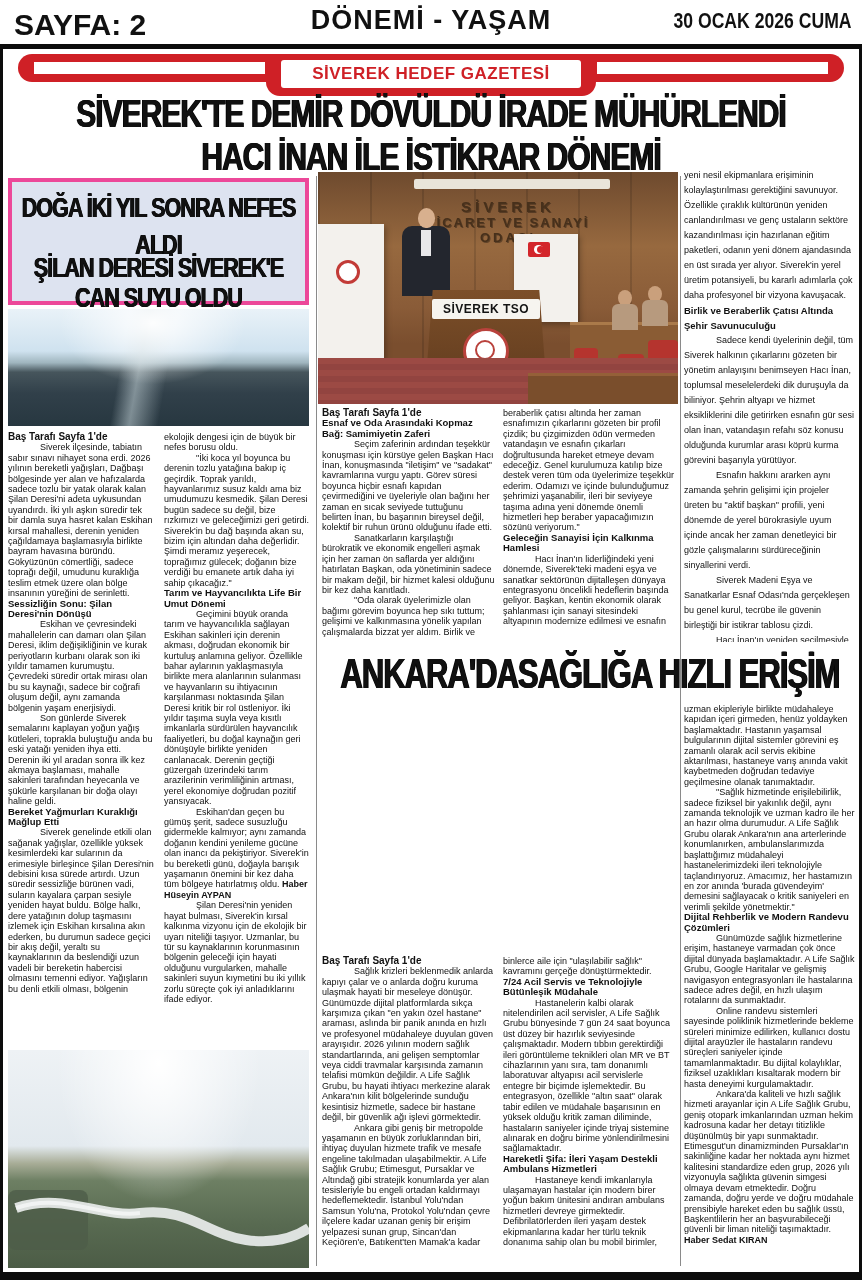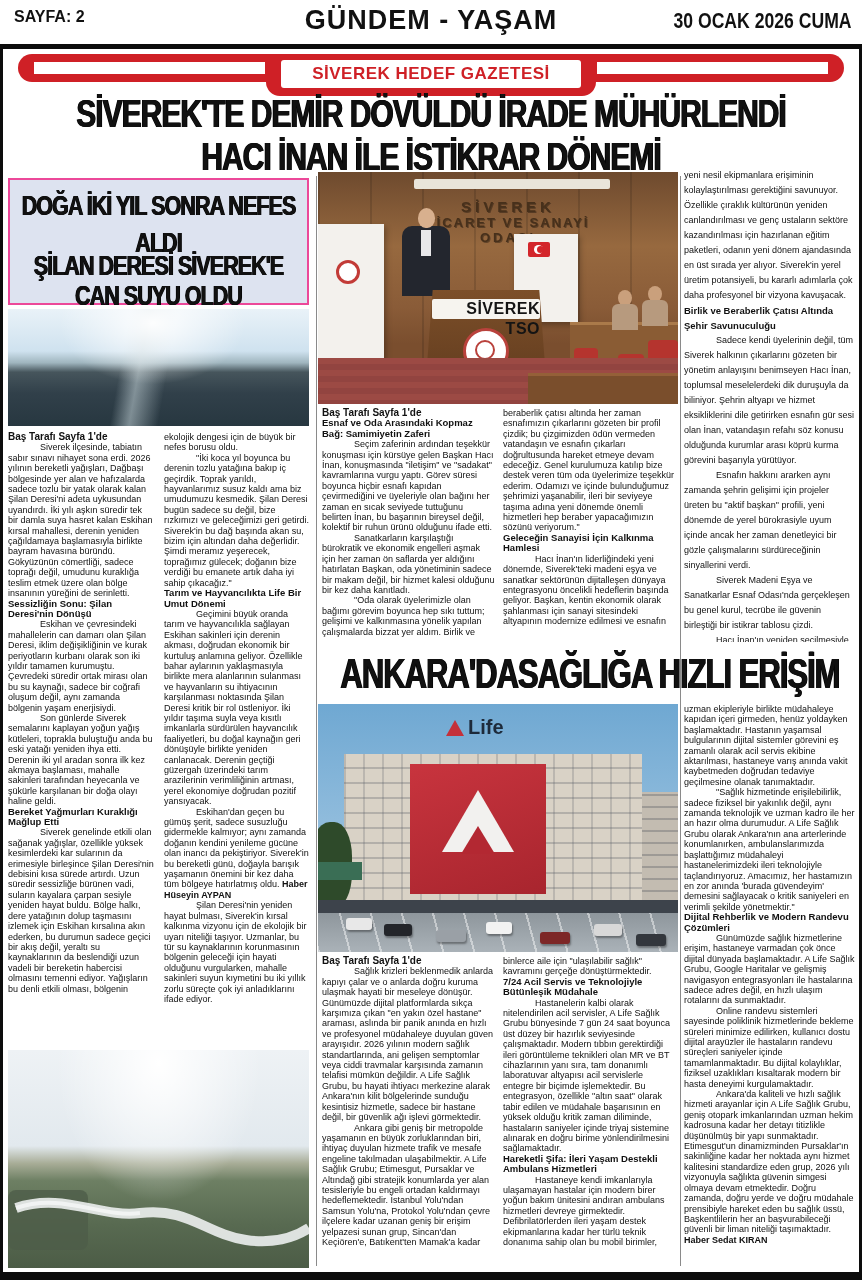--- a/index.html
+++ b/index.html
@@ -1,20 +1,20 @@
 <!DOCTYPE html>
 <html><head>
 <meta charset="utf-8">
 <style>
   html,body{margin:0;padding:0;background:#e9e9e9;}
   .page{position:relative;width:862px;height:1280px;background:#fff;margin:0 auto;
         font-family:"Liberation Sans",sans-serif;color:#111;overflow:hidden;}
   
   .hdr{position:absolute;top:0;left:0;right:0;height:44px;background:#fff;}
-  .hdr-page{position:absolute;left:14px;top:8px;font-size:16px;font-weight:bold;}
+  .hdr-page{position:absolute;left:14px;top:8px;font-size:30px;font-weight:bold;}
   .hdr-sec{position:absolute;left:0;right:0;top:5px;text-align:center;font-size:27px;font-weight:bold;letter-spacing:1px;}
   .hdr-date{position:absolute;right:10px;top:8px;font-size:22px;font-weight:bold;transform:scaleX(.8);transform-origin:right center;white-space:nowrap;}
   .toprule{position:absolute;top:44px;left:0;right:0;height:5px;background:#0c0c0c;}
   .frame{position:absolute;top:49px;left:0;right:0;bottom:0;border-left:3px solid #0c0c0c;border-right:3px solid #0c0c0c;pointer-events:none;}
   .footbar{position:absolute;left:0;right:0;bottom:0;height:8px;background:#0c0c0c;}
   
   .banner-bar{position:absolute;top:54px;left:18px;right:18px;height:28px;background:#cf2026;border-radius:14px;}
   .banner-stripe{position:absolute;top:62px;height:12px;background:#fff;}
   .banner-stripe.l{left:34px;width:calc(50% - 200px);}
   .banner-stripe.r{right:34px;width:calc(50% - 200px);}
@@ -22,21 +22,21 @@
   .banner-panel{position:absolute;top:60px;left:50%;transform:translateX(-50%);width:300px;height:28px;background:#fff;border-radius:3px;
     text-align:center;line-height:28px;font-size:17px;font-weight:bold;color:#cf2026;letter-spacing:.5px;}
   
   .fat{font-weight:bold;text-shadow:.6px 0 #000,-.6px 0 #000;letter-spacing:-1px;}
   .h1a{position:absolute;top:94px;left:0;right:0;text-align:center;font-size:30px;line-height:32px;transform:scaleY(1.28);transform-origin:top center;white-space:nowrap;}
   .h1b{position:absolute;top:137px;left:0;right:0;text-align:center;font-size:30px;line-height:32px;transform:scaleY(1.28);transform-origin:top center;white-space:nowrap;}
   
   .vsep{position:absolute;top:176px;bottom:14px;width:1px;background:#8a8a8a;}
   .vsep.a{left:316px;} .vsep.b{left:680px;}
   
-  .bluebox{position:absolute;left:8px;top:178px;width:301px;height:127px;background:#dde3f0;border:2px solid #ec4899;box-sizing:border-box;text-align:center;padding-top:7px;}
+  .bluebox{position:absolute;left:8px;top:178px;width:301px;height:127px;background:#dde3f0;border:4px solid #ec4899;box-sizing:border-box;text-align:center;padding-top:7px;}
   .bluebox .ln{font-weight:bold;font-size:22px;line-height:30px;letter-spacing:-1px;transform:scale(.98,1.25);transform-origin:top center;text-shadow:.5px 0 #000,-.5px 0 #000;}
   
   .cols{column-gap:10px;font-size:9px;line-height:10.4px;overflow:hidden;text-align:left;}
   .para{margin:0;}
   .para.body{text-indent:32px;}
   .para.cont{text-indent:0;}
   .para.lead{font-weight:bold;font-size:10px;}
   .para.sub{font-weight:bold;font-size:9.5px;}
   .leftcols{position:absolute;left:8px;top:432px;width:302px;height:614px;column-count:2;}
   .midcols1{position:absolute;left:322px;top:408px;width:354px;height:240px;column-count:2;column-gap:8px;}
@@ -69,21 +69,21 @@
   .booth.bl{left:-6px;top:52px;width:72px;height:158px;}
   .booth.bm{left:196px;top:62px;width:64px;height:88px;}
   .ring{position:absolute;width:18px;height:18px;border:3px solid #c23b37;border-radius:50%;background:#fff;}
   .flag{position:absolute;left:210px;top:70px;width:22px;height:15px;background:#d3262b;border-radius:2px;}
   .flag:after{content:"";position:absolute;left:6px;top:3px;width:9px;height:9px;border-radius:50%;background:#fff;}
   .flag:before{content:"";position:absolute;left:9px;top:4px;width:7px;height:7px;border-radius:50%;background:#d3262b;z-index:1;}
   .man-head{position:absolute;left:100px;top:36px;width:17px;height:20px;background:#d8b08e;border-radius:50% 50% 45% 45%;}
   .man-body{position:absolute;left:84px;top:54px;width:48px;height:70px;background:#23262e;border-radius:10px 10px 0 0;}
   .man-shirt{position:absolute;left:103px;top:58px;width:10px;height:26px;background:#e8e8ea;}
   .podium{position:absolute;left:106px;top:118px;width:124px;height:114px;background:linear-gradient(180deg,#7c4f29,#5e391d);clip-path:polygon(7% 0,93% 0,100% 100%,0 100%);}
-  .podium-band{position:absolute;left:8px;top:9px;right:8px;height:20px;background:#f6f4ef;border-radius:2px;text-align:right;line-height:20px;font-weight:bold;font-size:16px;color:#141414;letter-spacing:.5px;}
+  .podium-band{position:absolute;left:8px;top:9px;right:8px;height:20px;background:#f6f4ef;border-radius:2px;text-align:center;line-height:20px;font-weight:bold;font-size:12px;color:#141414;letter-spacing:.5px;}
   .podium-logo{position:absolute;left:50%;transform:translateX(-50%);top:38px;width:40px;height:40px;background:#fff;border:3px solid #b9423c;border-radius:50%;}
   .podium-logo:after{content:"";position:absolute;left:9px;top:9px;width:16px;height:16px;border-radius:50%;border:2px solid #b9423c;}
   .tbl{position:absolute;left:252px;top:150px;width:108px;height:36px;background:#8a5c34;border-top:3px solid #aa7a4a;}
   .head2{position:absolute;width:14px;height:16px;background:#caa07c;border-radius:50%;}
   .body2{position:absolute;width:26px;height:26px;background:#b79a7e;border-radius:6px 6px 0 0;}
   .chair{position:absolute;background:#b5342e;border-radius:4px 4px 2px 2px;}
   .carpet{position:absolute;left:0;right:0;bottom:0;height:46px;
     background:repeating-linear-gradient(180deg,#9c4a44 0 6px,#924440 6px 12px);}
   .bench{position:absolute;right:0;bottom:0;width:150px;height:28px;background:#7a4e2c;border-top:3px solid #946038;}
   
@@ -110,21 +110,21 @@
   .lot:after{content:"";position:absolute;inset:0;background:repeating-linear-gradient(75deg,rgba(255,255,255,.45) 0 2px,transparent 2px 30px);}
   .car{position:absolute;height:12px;border-radius:3px;box-shadow:1px 2px 2px rgba(0,0,0,.35);z-index:2;}
 </style>
 </head>
 <body>
 
 <div class="page">
 
   <div class="hdr">
     <div class="hdr-page">SAYFA: 2</div>
-    <div class="hdr-sec">GÜNDEM - YAŞAM</div>
+    <div class="hdr-sec">DÖNEMİ - YAŞAM</div>
     <div class="hdr-date">30 OCAK 2026 CUMA</div>
   </div>
   <div class="toprule"></div>
   <div class="frame"></div>
 
   <div class="banner-bar"></div>
   <div class="banner-stripe l"></div>
   <div class="banner-stripe r"></div>
   <div class="banner-tab"></div>
   <div class="banner-panel">SİVEREK HEDEF GAZETESİ</div>
@@ -213,43 +213,20 @@
       <p class="para sub">Birlik ve Beraberlik Çatısı Altında Şehir Savunuculuğu</p>
       <p class="para body">Sadece kendi üyelerinin değil, tüm Siverek halkının çıkarlarını gözeten bir yönetim anlayışını benimseyen Hacı İnan, toplumsal meselelerdeki dik duruşuyla da biliniyor. Şehrin altyapı ve hizmet eksikliklerini dile getirirken esnafın gür sesi olan İnan, vatandaşın refahı söz konusu olduğunda kurumlar arası köprü kurma görevini başarıyla yürütüyor.</p>
       <p class="para body">Esnafın hakkını ararken aynı zamanda şehrin gelişimi için projeler üreten bu "aktif başkan" profili, yeni dönemde de yerel bürokrasiyle uyum içinde ancak her zaman denetleyici bir gözle çalışmalarını sürdüreceğinin sinyallerini verdi.</p>
       <p class="para body">Siverek Madeni Eşya ve Sanatkarlar Esnaf Odası'nda gerçekleşen bu genel kurul, tecrübe ile güvenin birleştiği bir istikrar tablosu çizdi.</p>
       <p class="para body">Hacı İnan'ın yeniden seçilmesiyle birlikte oda, önümüzdeki dört yıl boyunca üretimde kaliteyi, dayanışmada samimiyeti ve kalkınmada sürekliliği hedefleyen yeni bir rotaya girdi. Kongre salonundan ayrılan esnafların yüzündeki memnuniyet, Siverek sanayisinin emin ellerde olduğunun en büyük kanıtıydı.</p>
       <p class="para body">Şimdi Siverek için daha çok üretme, daha çok çalışma ve mesleki onuru daha yükseğe taşıma vakti.<b> Haber Feyzi DONAN</b></p>
     </div>
 
   <div class="ankara fat">ANKARA'DASAĞLIĞA HIZLI ERİŞİM</div>
 
-  <div class="photohosp">
-    <div class="bldg"></div>
-    <div class="bldg-red">
-      <div class="a-tri"></div>
-      <div class="a-cut"></div>
-    </div>
-    <div class="bldg-side"></div>
-    <div class="sign">
-      <div class="sign-tri"></div>
-      <div class="sign-txt">Life</div>
-    </div>
-    <div class="trees"></div>
-    <div class="awning"></div>
-    <div class="fence"></div>
-    <div class="lot"></div>
-    <div class="car" style="left:28px;top:214px;width:26px;background:#e8e8e8;"></div>
-    <div class="car" style="left:66px;top:220px;width:28px;background:#23252a;"></div>
-    <div class="car" style="left:118px;top:226px;width:30px;background:#9aa0a6;"></div>
-    <div class="car" style="left:168px;top:218px;width:26px;background:#f2f2f2;"></div>
-    <div class="car" style="left:222px;top:228px;width:30px;background:#7d2727;"></div>
-    <div class="car" style="left:276px;top:220px;width:28px;background:#d8d8d8;"></div>
-    <div class="car" style="left:318px;top:230px;width:30px;background:#33373d;"></div>
-  </div>
 
   <div class="midcols2 cols">
       <p class="para lead">Baş Tarafı Sayfa 1'de</p>
       <p class="para body">Sağlık krizleri beklenmedik anlarda kapıyı çalar ve o anlarda doğru kuruma ulaşmak hayati bir meseleye dönüşür. Günümüzde dijital platformlarda sıkça karşımıza çıkan "en yakın özel hastane" araması, aslında bir panik anında en hızlı ve profesyonel müdahaleye duyulan güven arayışıdır. 2026 yılının modern sağlık standartlarında, ani gelişen semptomlar veya ciddi travmalar karşısında zamanın telafisi mümkün değildir. A Life Sağlık Grubu, bu hayati ihtiyacı merkezine alarak Ankara'nın kilit bölgelerinde sunduğu kesintisiz hizmetle, sadece bir hastane değil, bir güvenlik ağı işlevi görmektedir.</p>
       <p class="para body">Ankara gibi geniş bir metropolde yaşamanın en büyük zorluklarından biri, ihtiyaç duyulan hizmete trafik ve mesafe engeline takılmadan ulaşabilmektir. A Life Sağlık Grubu; Etimesgut, Pursaklar ve Altındağ gibi stratejik konumlarda yer alan tesisleriyle bu engeli ortadan kaldırmayı hedeflemektedir. İstanbul Yolu'ndan Samsun Yolu'na, Protokol Yolu'ndan çevre ilçelere kadar uzanan geniş bir erişim yelpazesi sunan grup, Sincan'dan Keçiören'e, Batıkent'ten Mamak'a kadar binlerce aile için "ulaşılabilir sağlık" kavramını gerçeğe dönüştürmektedir.</p>
       <p class="para sub">7/24 Acil Servis ve Teknolojiyle Bütünleşik Müdahale</p>
       <p class="para body">Hastanelerin kalbi olarak nitelendirilen acil servisler, A Life Sağlık Grubu bünyesinde 7 gün 24 saat boyunca üst düzey bir hazırlık seviyesinde çalışmaktadır. Modern tıbbın gerektirdiği ileri görüntüleme teknikleri olan MR ve BT cihazlarının yanı sıra, tam donanımlı laboratuvar altyapısı acil servislerle entegre bir biçimde işlemektedir. Bu entegrasyon, özellikle "altın saat" olarak tabir edilen ve müdahale başarısının en yüksek olduğu kritik zaman diliminde, hastaların saniyeler içinde triyaj sistemine alınarak en doğru birime yönlendirilmesini sağlamaktadır.</p>
       <p class="para sub">Hareketli Şifa: İleri Yaşam Destekli Ambulans Hizmetleri</p>
       <p class="para body">Hastaneye kendi imkanlarıyla ulaşamayan hastalar için modern birer yoğun bakım ünitesini andıran ambulans hizmetleri devreye girmektedir. Defibrilatörlerden ileri yaşam destek ekipmanlarına kadar her türlü teknik donanıma sahip olan bu mobil birimler,</p>
     </div>

